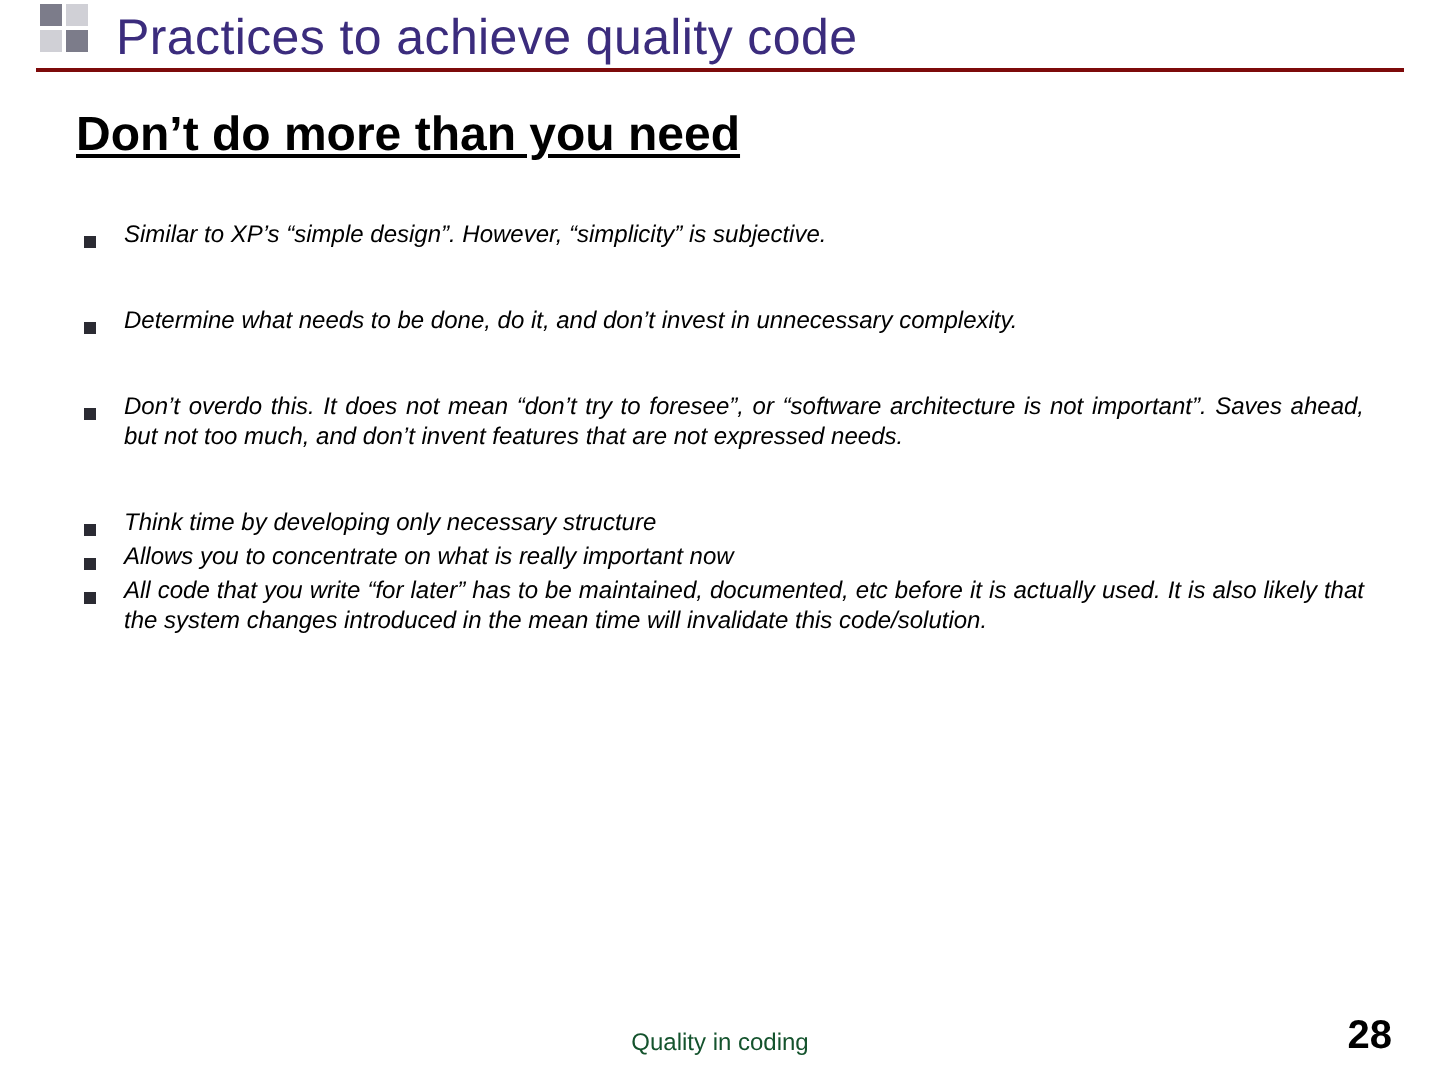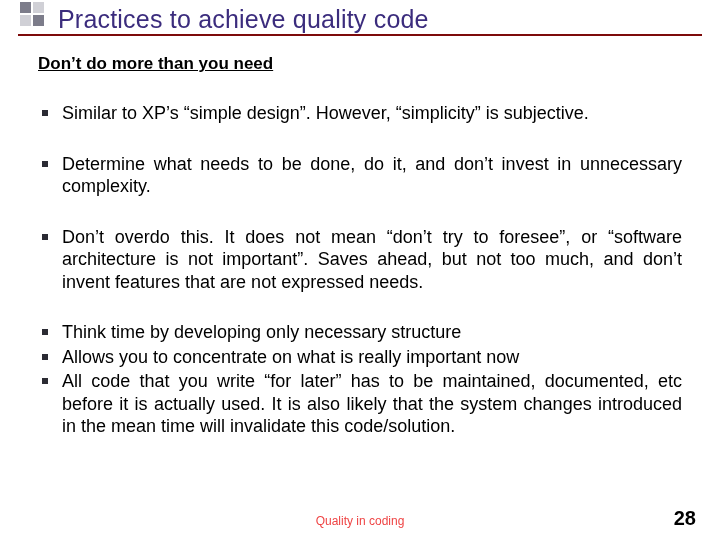--- a/index.html
+++ b/index.html
@@ -44,58 +44,59 @@
     line-height: 1.05;
     letter-spacing: 0.2px;
   }
   .title-underline {
     margin: 2px 18px 0 18px;
     height: 2px;
     background: #7d0a0a;
   }
   .subhead {
     margin: 18px 16px 0 38px;
-    font-size: 17px;
+    font-size: 24px;
     font-weight: bold;
     text-decoration: underline;
   }
   .body {
     margin: 4px 38px 0 38px;
   }
   ul.bullets {
     list-style: none;
     margin: 0;
     padding: 0;
   }
   ul.bullets > li {
     position: relative;
     padding-left: 24px;
-    font-size: 18px;
+    font-size: 12px;
     line-height: 1.25;
     text-align: justify;
+    font-style: italic;
   }
   ul.bullets > li::before {
     content: "";
     position: absolute;
     left: 4px;
     top: 8px;
     width: 6px;
     height: 6px;
     background: #2b2b33;
   }
   .gap-lg { margin-top: 28px; }
   .gap-sm { margin-top: 2px; }
   .footer-center {
     position: absolute;
     bottom: 12px;
     left: 0;
     right: 0;
     text-align: center;
     font-size: 12px;
-    color: #ef4444;
+    color: #14532d;
   }
   .footer-num {
     position: absolute;
     bottom: 10px;
     right: 24px;
     font-size: 20px;
     font-weight: bold;
     color: #000;
   }
 </style>

